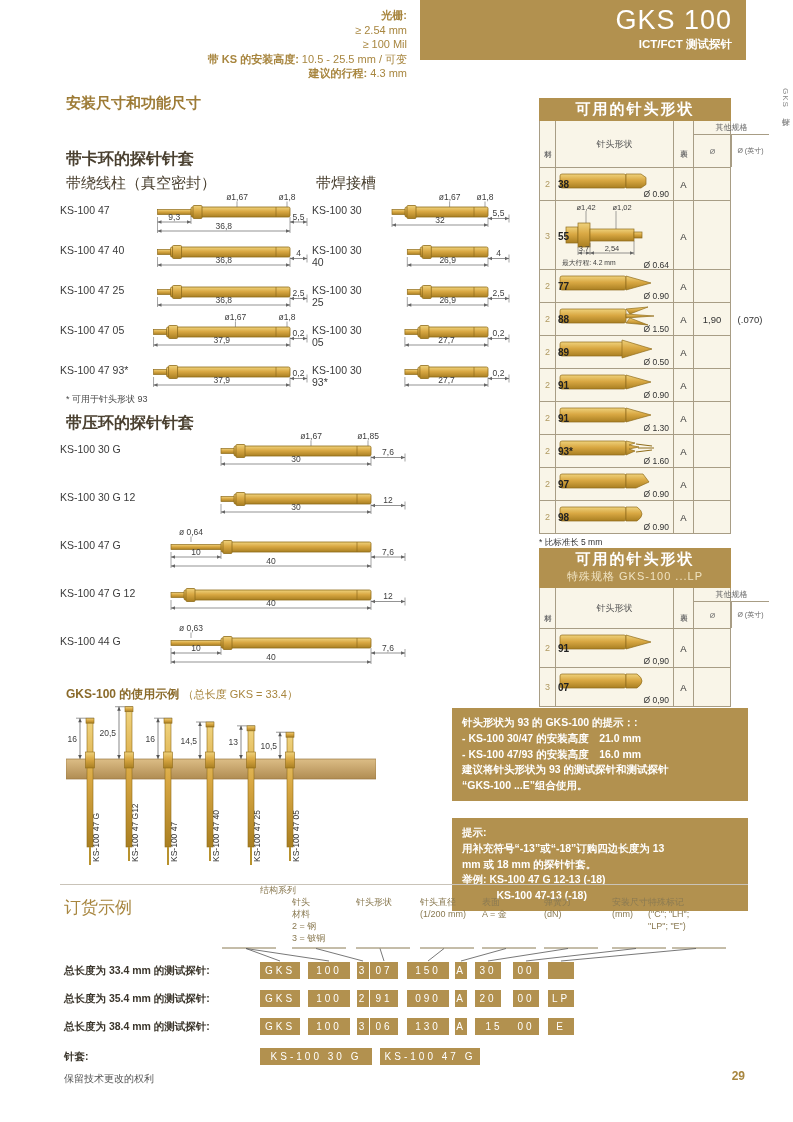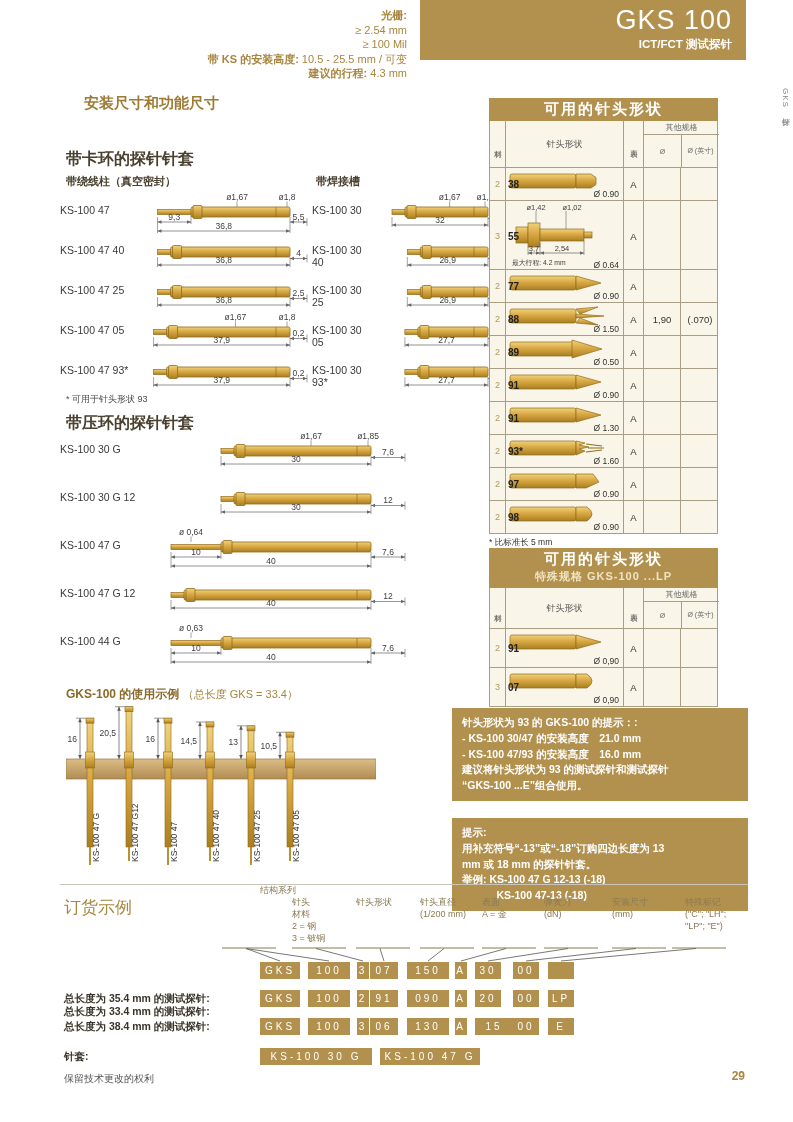--- a/index.html
+++ b/index.html
@@ -9,39 +9,39 @@
   .spec-block{position:absolute;top:8px;right:386px;width:240px;text-align:right;
               font-size:11px;line-height:1.32;color:#a8863f;}
   .spec-block b{font-weight:bold;}
   .header-band{position:absolute;left:420px;top:0;width:326px;height:60px;background:#b2914f;
                color:#fff;text-align:right;box-sizing:border-box;padding:5px 14px;}
   .hb-title{font-size:27px;letter-spacing:1px;}
   .hb-sub{font-size:11.5px;font-weight:bold;margin-top:1px;}
   .side-tab{position:absolute;right:3px;top:88px;writing-mode:vertical-rl;font-size:8px;
             color:#888;letter-spacing:1px;}
   
-  .sec-title{position:absolute;left:84px;top:94px;font-size:15px;font-weight:bold;color:#9d7b36;}
+  .sec-title{position:absolute;left:66px;top:94px;font-size:15px;font-weight:bold;color:#9d7b36;}
   .sub-h{position:absolute;font-size:16px;font-weight:bold;color:#4a4030;}
-  .sub-h2{position:absolute;font-size:11px;font-weight:bold;color:#4a4030;}
+  .sub-h2{position:absolute;font-size:15px;font-weight:normal;color:#4a4030;}
   
   .srows{position:absolute;}
   .srow{display:flex;align-items:flex-start;height:40px;}
   .press .srow{height:48px;}
   .slabel{font-size:10.5px;color:#3a3a3a;padding-top:12px;flex:none;}
   .sdraw{flex:none;text-decoration:underline;}
   .footnote{position:absolute;font-size:9px;color:#4a4a4a;}
   
   .usage-title{position:absolute;left:66px;top:686px;font-size:12px;font-weight:bold;color:#8a6a2a;}
   .usage-sub{font-weight:normal;color:#a8863f;font-size:11px;}
   .usage-wrap{position:absolute;left:66px;top:704px;width:310px;height:178px;}
   
-  .htable{position:absolute;left:489px;width:229px;}
+  .htable{position:absolute;left:539px;width:192px;}
   .ht-title{background:#b2914f;color:#fff;font-weight:bold;font-size:15px;text-align:center;
             letter-spacing:2px;padding:2px 0;}
-  .ht-subtitle{color:#f0e3c2;font-size:11px;font-weight:bold;letter-spacing:1px;padding-bottom:2px;}
+  .ht-subtitle{color:#f0e3c2;font-size:11px;font-weight:normal;letter-spacing:1px;padding-bottom:2px;}
   .ht-head,.hrow{display:grid;grid-template-columns:16px 118px 20px 37px 38px;background:#f9f5e8;
             border-left:1px solid #a89d85;border-right:1px solid #a89d85;}
   .ht-head{grid-template-columns:16px 118px 20px 75px;border-bottom:1px solid #a89d85;height:46px;}
   .t2 .ht-head{height:40px;}
   .hc{border-right:1px solid #a89d85;position:relative;}
   .hc:last-child{border-right:none;}
   .vert{writing-mode:vertical-rl;font-size:7.5px;color:#6a6a6a;display:flex;align-items:center;
         justify-content:center;}
   .ht-shape{font-size:9px;color:#555;display:flex;align-items:center;justify-content:center;}
   .ht-other{display:flex;flex-direction:column;}
@@ -754,21 +754,21 @@
         <div>A = 金</div>
       </div>
       <div class="ord-col" style="left: 544px; top: 896px;">
         <div>弹簧力</div>
         <div>(dN)</div>
       </div>
       <div class="ord-col" style="left: 612px; top: 896px;">
         <div>安装尺寸</div>
         <div>(mm)</div>
       </div>
-      <div class="ord-col" style="left: 685px; top: 896px;">
+      <div class="ord-col" style="left: 648px; top: 896px;">
         <div>特殊标记</div>
         <div>("C"; "LH";</div>
         <div>"LP"; "E")</div>
       </div>
     </div>
   <svg id="ord-lines" style="position:absolute;left:0;top:938px" width="793" height="30">
       <line x1="222" y1="10" x2="276" y2="10" stroke="#8a7a52" stroke-width="1"></line>
       <line x1="292" y1="10" x2="346" y2="10" stroke="#8a7a52" stroke-width="1"></line>
       <line x1="356" y1="10" x2="410" y2="10" stroke="#8a7a52" stroke-width="1"></line>
       <line x1="420" y1="10" x2="474" y2="10" stroke="#8a7a52" stroke-width="1"></line>
@@ -780,21 +780,21 @@
       <line x1="246" y1="10.5" x2="329" y2="23" stroke="#555" stroke-width="0.8"></line>
       <line x1="316" y1="10.5" x2="363" y2="23" stroke="#555" stroke-width="0.8"></line>
       <line x1="380" y1="10.5" x2="384" y2="23" stroke="#555" stroke-width="0.8"></line>
       <line x1="444" y1="10.5" x2="428" y2="23" stroke="#555" stroke-width="0.8"></line>
       <line x1="506" y1="10.5" x2="461" y2="23" stroke="#555" stroke-width="0.8"></line>
       <line x1="568" y1="10.5" x2="488" y2="23" stroke="#555" stroke-width="0.8"></line>
       <line x1="636" y1="10.5" x2="526" y2="23" stroke="#555" stroke-width="0.8"></line>
       <line x1="696" y1="10.5" x2="561" y2="23" stroke="#555" stroke-width="0.8"></line>
     </svg>
   <div id="ord-rows">
-      <div class="ord-label" style="top: 1005px;">总长度为 33.4 mm 的测试探针:</div>
+      <div class="ord-label" style="top: 964px;">总长度为 33.4 mm 的测试探针:</div>
       <div class="chip" style="left: 260px; top: 962px; width: 40px;">GKS</div>
       <div class="chip" style="left: 308px; top: 962px; width: 42px;">100</div>
       <div class="chip" style="left: 357px; top: 962px; width: 12px;">3</div>
       <div class="chip" style="left: 370px; top: 962px; width: 28px;">07</div>
       <div class="chip" style="left: 407px; top: 962px; width: 42px;">150</div>
       <div class="chip" style="left: 455px; top: 962px; width: 12px;">A</div>
       <div class="chip" style="left: 475px; top: 962px; width: 26px;">30</div>
       <div class="chip" style="left: 513px; top: 962px; width: 26px;">00</div>
       <div class="chip" style="left: 548px; top: 962px; width: 26px;"></div>
       <div class="ord-label" style="top: 992px;">总长度为 35.4 mm 的测试探针:</div>

